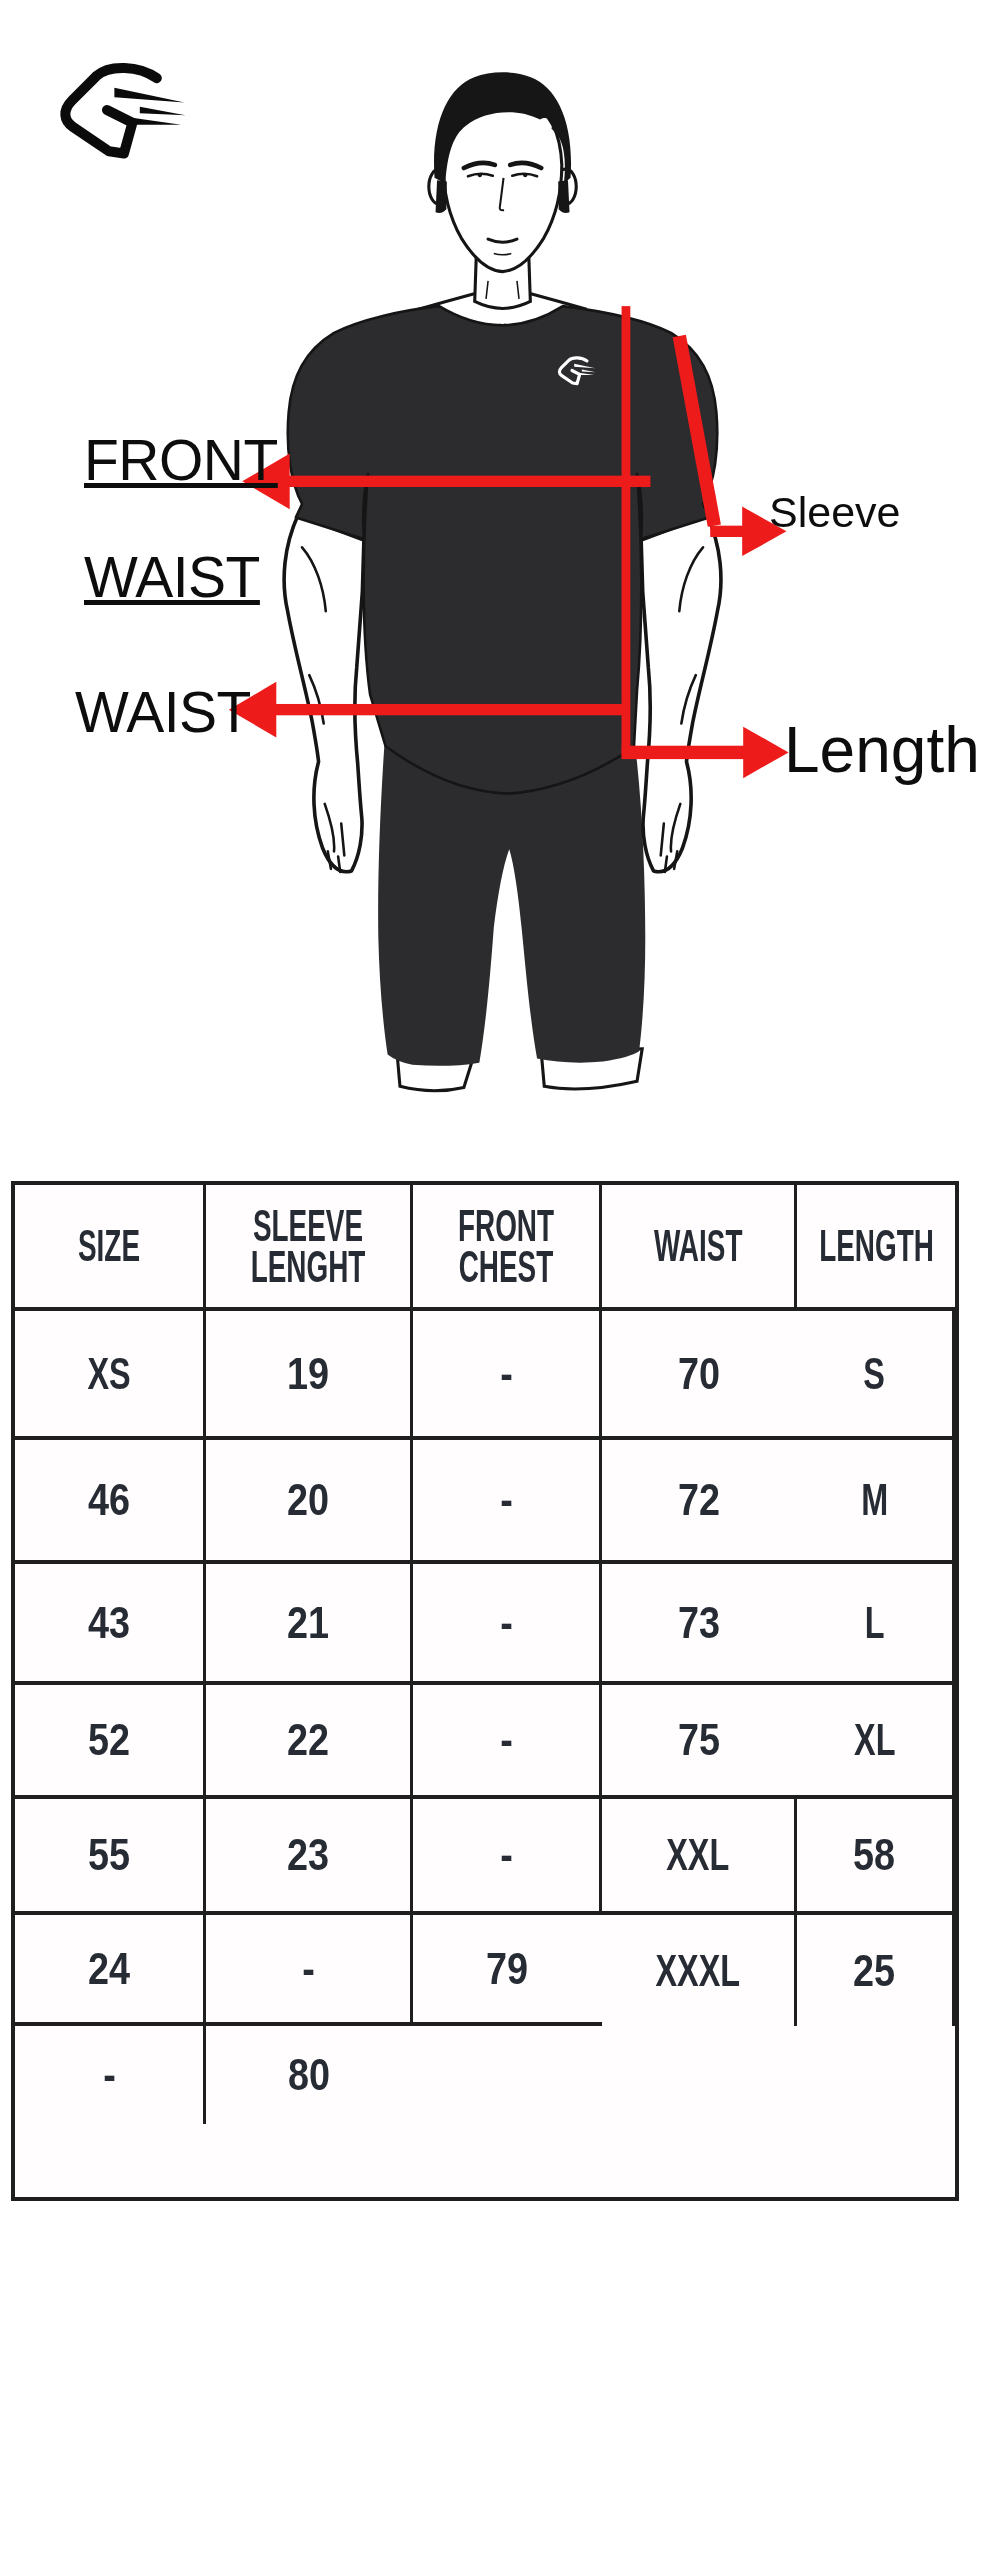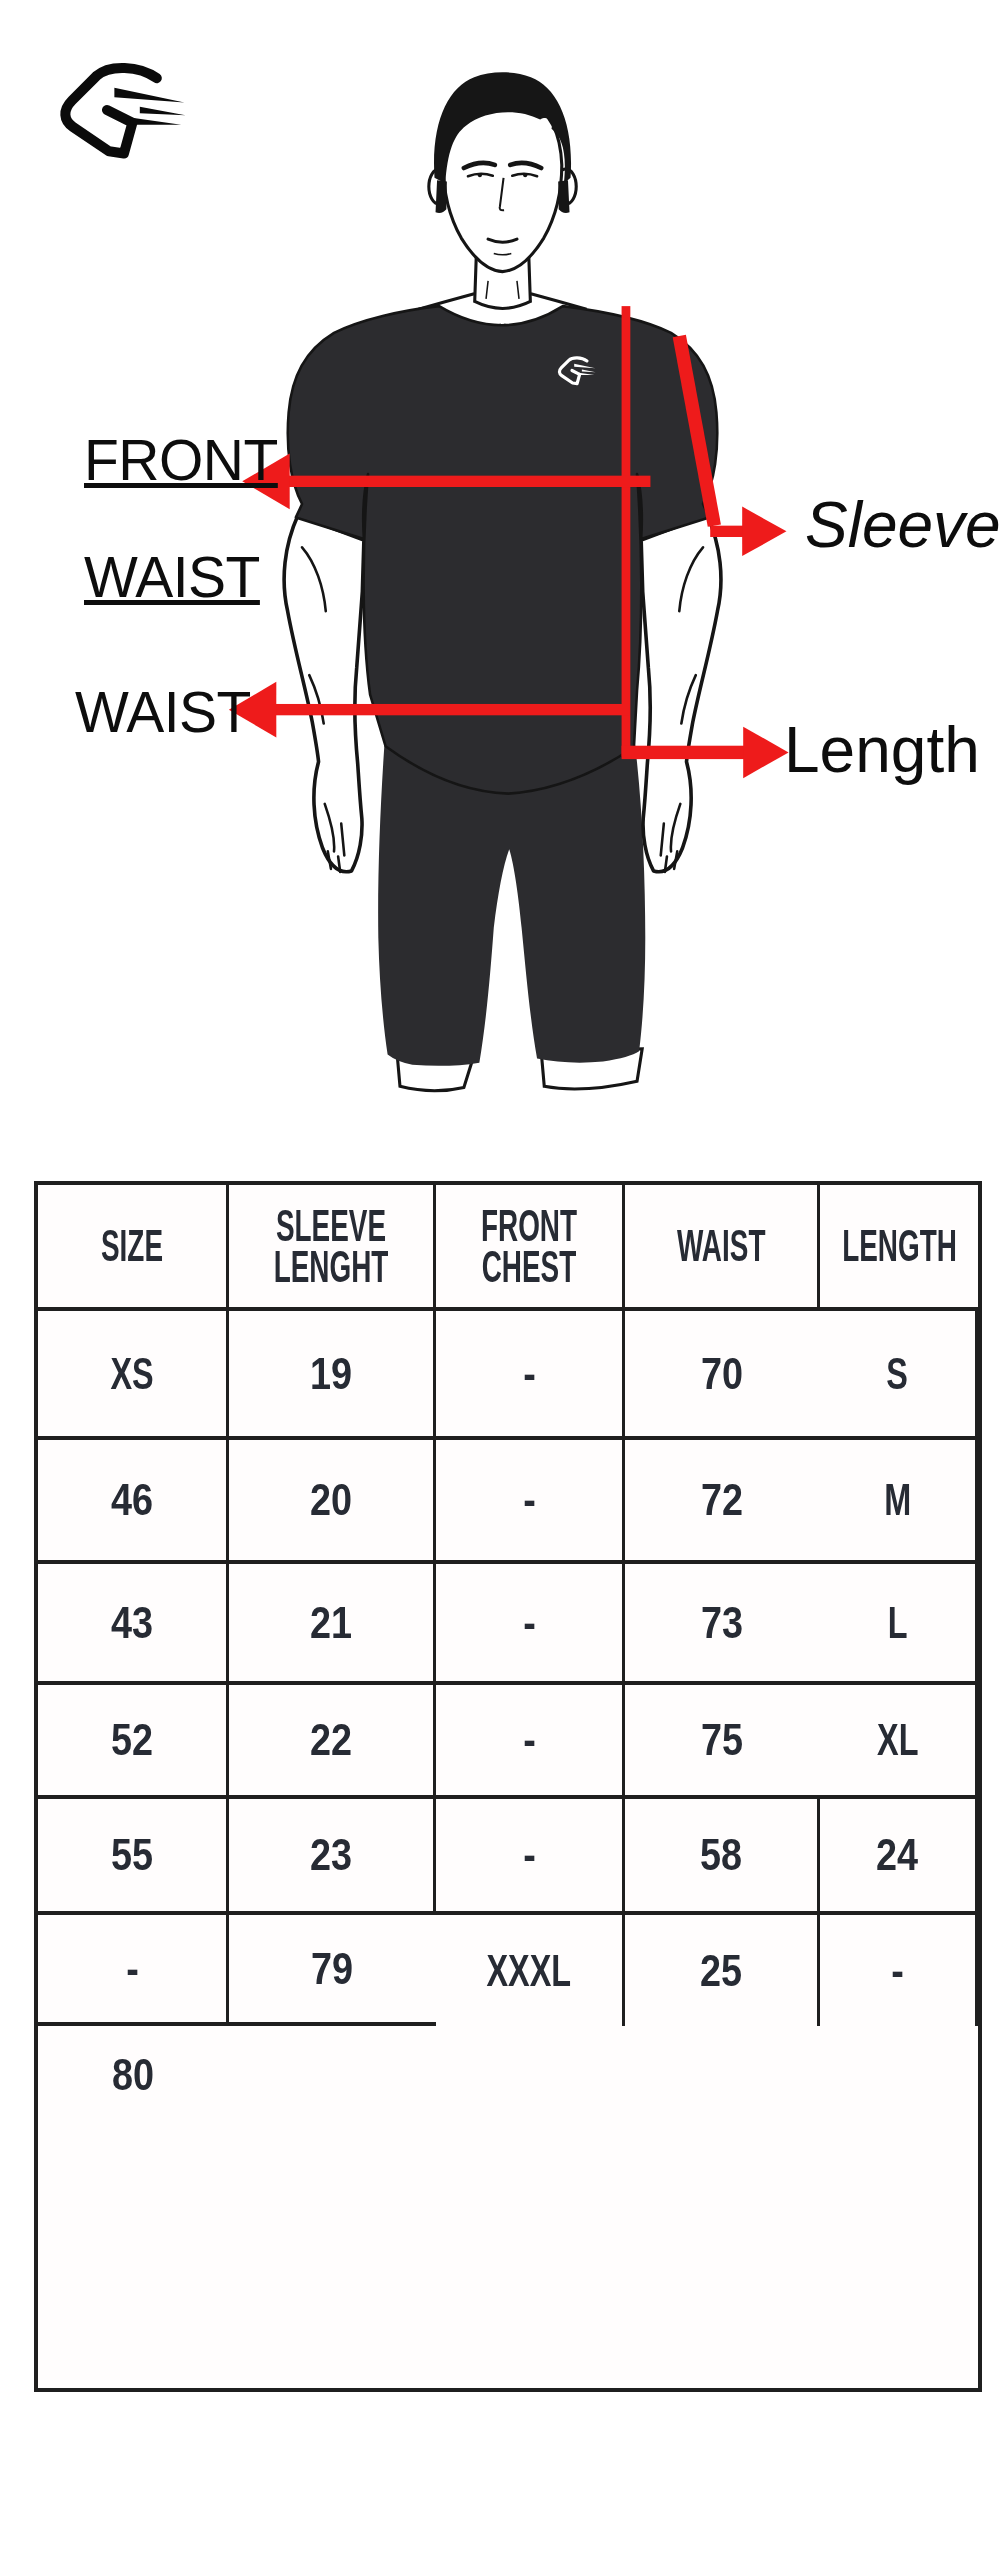--- a/index.html
+++ b/index.html
@@ -8,25 +8,25 @@
 
   
   .brand-logo{position:absolute;left:56px;top:57px;width:138px;height:106px;}
 
   
   .figure-svg{position:absolute;left:0;top:0;width:1003px;height:1108px;}
 
   .diagram-label{position:absolute;color:#0d0d0d;white-space:pre-line;}
   .lbl-front-chest{left:84px;top:431px;font-size:57px;line-height:1.03;letter-spacing:-0.5px;text-decoration:underline;}
   .lbl-waist{left:75px;top:679px;font-size:57px;letter-spacing:-0.5px;}
-  .lbl-sleeve{left:805px;top:488px;font-size:64px;font-style:italic;}
+  .lbl-sleeve{left:769px;top:488px;font-size:43px;}
   .lbl-length{left:784px;top:713px;font-size:64px;}
 
   
-  .size-table{position:absolute;left:34px;top:1181px;width:948px;height:1211px;
+  .size-table{position:absolute;left:11px;top:1181px;width:948px;height:1020px;
               box-sizing:border-box;border:4.6px solid #1f1f1f;background:#fffdfd;
               display:grid;
               grid-template-columns:191px 207px 189px 195px 158px;
               grid-template-rows:126px 129px 124px 121px 114px 116px 111px 98px;}
   .cell{box-sizing:border-box;border-right:3.6px solid #1f1f1f;border-bottom:4.6px solid #1f1f1f;
         display:flex;align-items:center;justify-content:center;color:#272b34;overflow:hidden;}
   .cell.last-col{border-right:none;}
   .cell.last-row{border-bottom:none;}
   .th span{display:inline-block;font-weight:bold;font-size:45px;line-height:0.92;
            text-align:center;transform:scaleX(0.62);white-space:normal;}
@@ -236,20 +236,23 @@
     <div class="cell td">
         <span>55</span>
       </div>
     <div class="cell td">
         <span>23</span>
       </div>
     <div class="cell td">
         <span>-</span>
       </div>
 
+    <div class="cell td size-col">
+        <span>XXL</span>
+      </div>
     <div class="cell td">
         <span>58</span>
       </div>
     <div class="cell td">
         <span>24</span>
       </div>
     <div class="cell td">
         <span>-</span>
       </div>
     <div class="cell td last-col">

